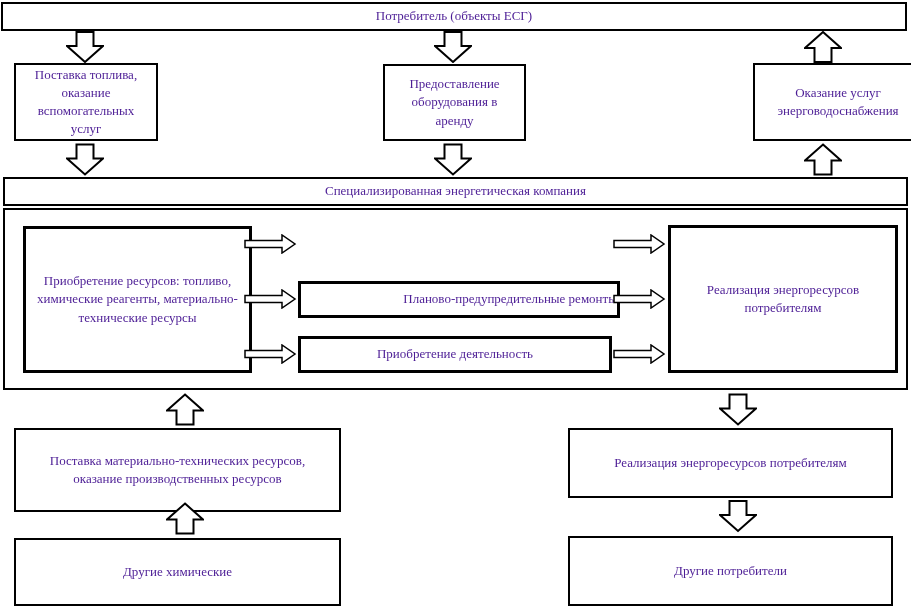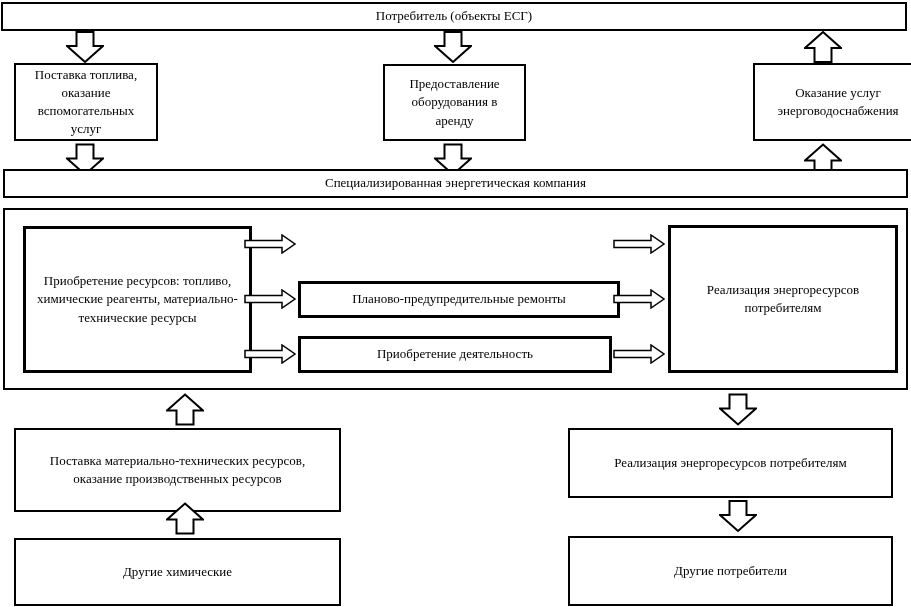--- a/index.html
+++ b/index.html
@@ -6,21 +6,21 @@
     margin: 0;
     padding: 0;
     background: #ffffff;
   }
   .stage {
     position: relative;
     width: 911px;
     height: 607px;
     background: #ffffff;
     font-family: "Liberation Serif", "DejaVu Serif", serif;
-    color: #000000;
+    color: #4c1d95;
     overflow: hidden;
   }
   .box {
     position: absolute;
     box-sizing: border-box;
     background: #ffffff;
     border: 2px solid #000000;
     display: flex;
     align-items: center;
     justify-content: center;
@@ -82,31 +82,31 @@
   <svg class="arrow" style="left:66px; top:142px;" width="38" height="35">
       <use href="#ar-down"></use>
     </svg>
   <svg class="arrow" style="left:434px; top:142px;" width="38" height="35">
       <use href="#ar-down"></use>
     </svg>
   <svg class="arrow" style="left:804px; top:142px;" width="38" height="35">
       <use href="#ar-up"></use>
     </svg>
 
-  <div class="box" style="left:3px; top:169px; width:905px; height:29px;">
+  <div class="box" style="left:3px; top:177px; width:905px; height:29px;">
     <span class="t">Специализированная энергетическая компания</span>
   </div>
 
   <div class="box" style="left:3px; top:208px; width:905px; height:182px;"></div>
 
   <div class="box thick" style="left:14px; top:226px; width:229px; height:147px; padding:0 4px;margin-left:9px;">
     <span class="t">Приобретение ресурсов: топливо, химические реагенты, материально-технические ресурсы</span>
   </div>
 
-  <div class="box thick" style="left:298px; top:281px; width:322px; height:37px;">
+  <div class="box thick" style="left:298px; top:281px; width:322px; height:37px;justify-content:flex-end;">
     <span class="t">Планово-предупредительные ремонты</span>
   </div>
   <div class="box thick" style="left:298px; top:336px; width:314px; height:37px;">
     <span class="t">Приобретение деятельность</span>
   </div>
 
   <div class="box thick" style="left:668px; top:225px; width:230px; height:148px; padding:0 20px;">
     <span class="t">Реализация энергоресурсов потребителям</span>
   </div>
 

